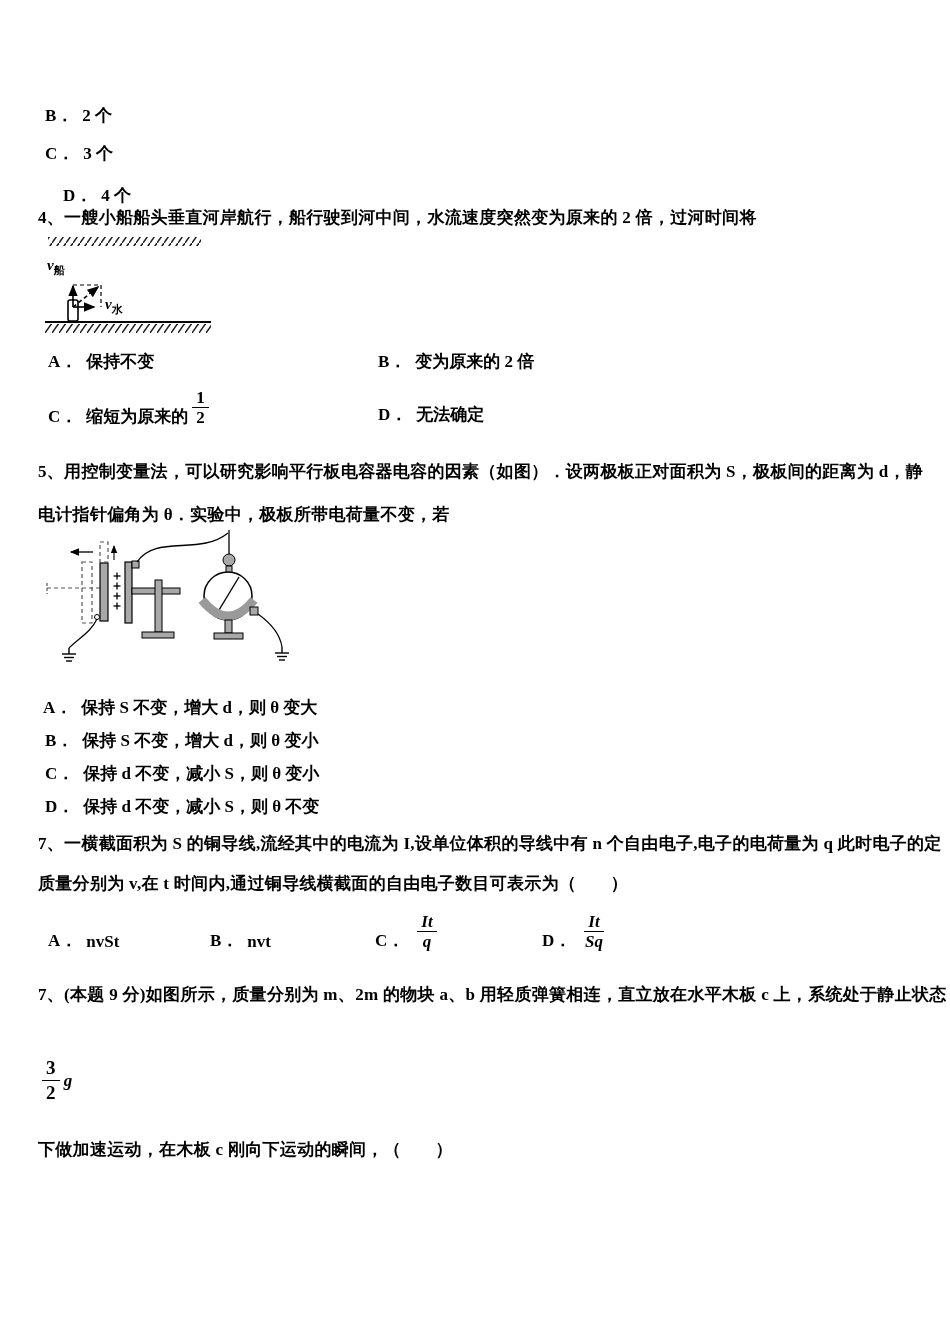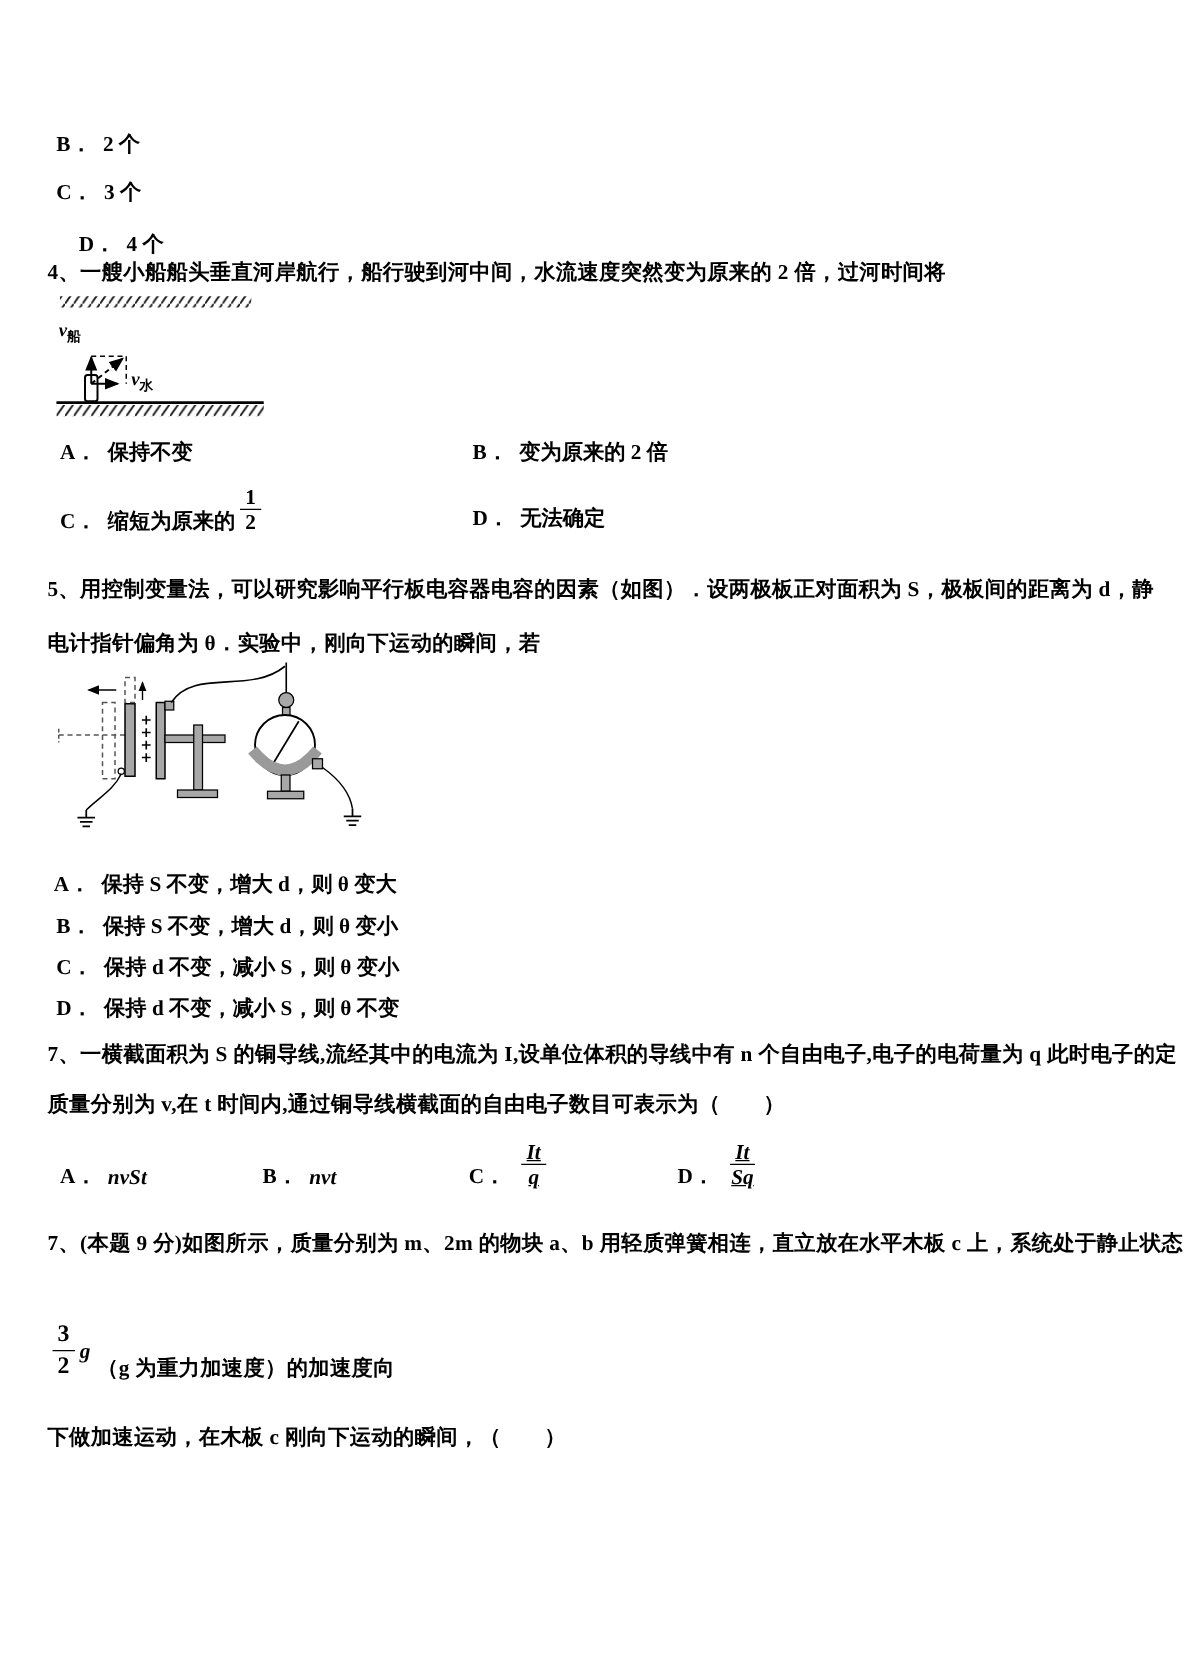--- a/index.html
+++ b/index.html
@@ -2,26 +2,26 @@
 <html><head>
 <meta charset="utf-8">
 <style>
   html,body{margin:0;padding:0;background:#ffffff;}
   body{width:950px;height:1344px;position:relative;overflow:hidden;
        font-family:"Liberation Serif","DejaVu Serif",serif;color:#000;}
   .abs{position:absolute;white-space:nowrap;}
   .stem{font-size:17px;font-weight:bold;letter-spacing:.3px;}
   .opt{font-size:17px;font-weight:bold;}
   .lbl{font-weight:bold;margin-right:9px;}
-  .var{font-style:italic;font-weight:bold;}
+  .var{font-weight:bold;}
   .row{display:flex;align-items:flex-end;}
   .frac{display:inline-flex;flex-direction:column;align-items:center;
         font-weight:bold;line-height:1.15;margin:0 4px;}
   .frac .num{border-bottom:1.6px solid #000;padding:0 4px;}
-  .frac.it{font-style:italic;text-decoration:underline;}
+  .frac.it{font-style:italic;}
   .frac.big{font-size:19px;line-height:1.3;}
   .raised{position:relative;bottom:15px;font-style:italic;font-weight:bold;margin-right:5px;}
   .fig{position:absolute;}
   .vlabel{position:absolute;font-weight:bold;font-style:italic;font-size:15px;text-align:right;}
   .vlabel sub{font-style:normal;font-size:11px;}
   svg{display:block;}
 </style>
 </head>
 <body>
 
@@ -73,21 +73,21 @@
   <span class="frac">
     <span class="num">1</span>
     <span class="den">2</span>
   </span>
 </div>
 <div class="abs opt" style="top:403px;left:378px">
   <span class="lbl">D．</span><span>无法确定</span>
 </div>
 
 <div class="abs stem" style="top:460px;left:38px">5、用控制变量法，可以研究影响平行板电容器电容的因素（如图）．设两极板正对面积为 S，极板间的距离为 d，静</div>
-<div class="abs stem" style="top:503px;left:38px">电计指针偏角为 θ．实验中，刚向下运动的瞬间，若</div>
+<div class="abs stem" style="top:503px;left:38px">电计指针偏角为 θ．实验中，极板所带电荷量不变，若</div>
 
 <div class="fig" style="top:528px;left:35px;width:310px;height:168px">
   <svg width="310" height="168" viewBox="0 0 310 168">
     <defs>
       <marker id="ah2" markerWidth="9" markerHeight="8" refX="6.5" refY="3" orient="auto">
         <path d="M0,0 L7.5,3 L0,6 Z" fill="#000"></path>
       </marker>
     </defs>
 
     <line x1="58" y1="24" x2="36" y2="24" stroke="#000" stroke-width="1.3" marker-end="url(#ah2)"></line>
@@ -196,16 +196,15 @@
 </div>
 
 <div class="abs stem" style="top:983px;left:38px">7、(本题 9 分)如图所示，质量分别为 m、2m 的物块 a、b 用轻质弹簧相连，直立放在水平木板 c 上，系统处于静止状态．</div>
 
 <div class="abs stem row" style="top:1030px;left:38px;height:76px">
   <span class="frac big">
     <span class="num">3</span>
     <span class="den">2</span>
   </span>
   <span class="raised">g</span>
-  <span>（g 为重力加速度）的加速度向</span>
 </div>
 
 <div class="abs stem" style="top:1138px;left:38px">下做加速运动，在木板 c 刚向下运动的瞬间，（　　）</div>
 
 </body></html>

